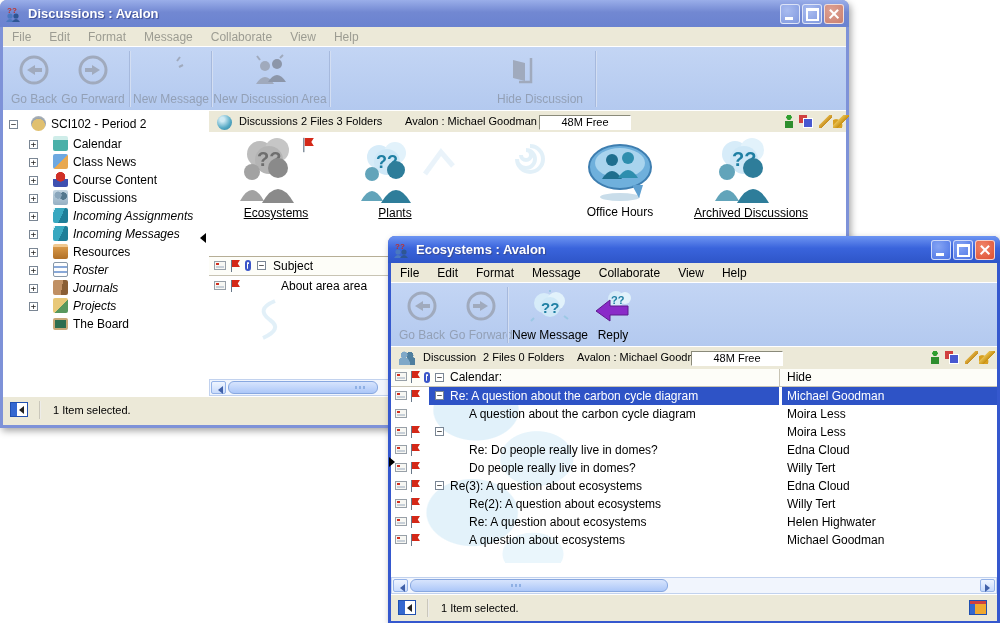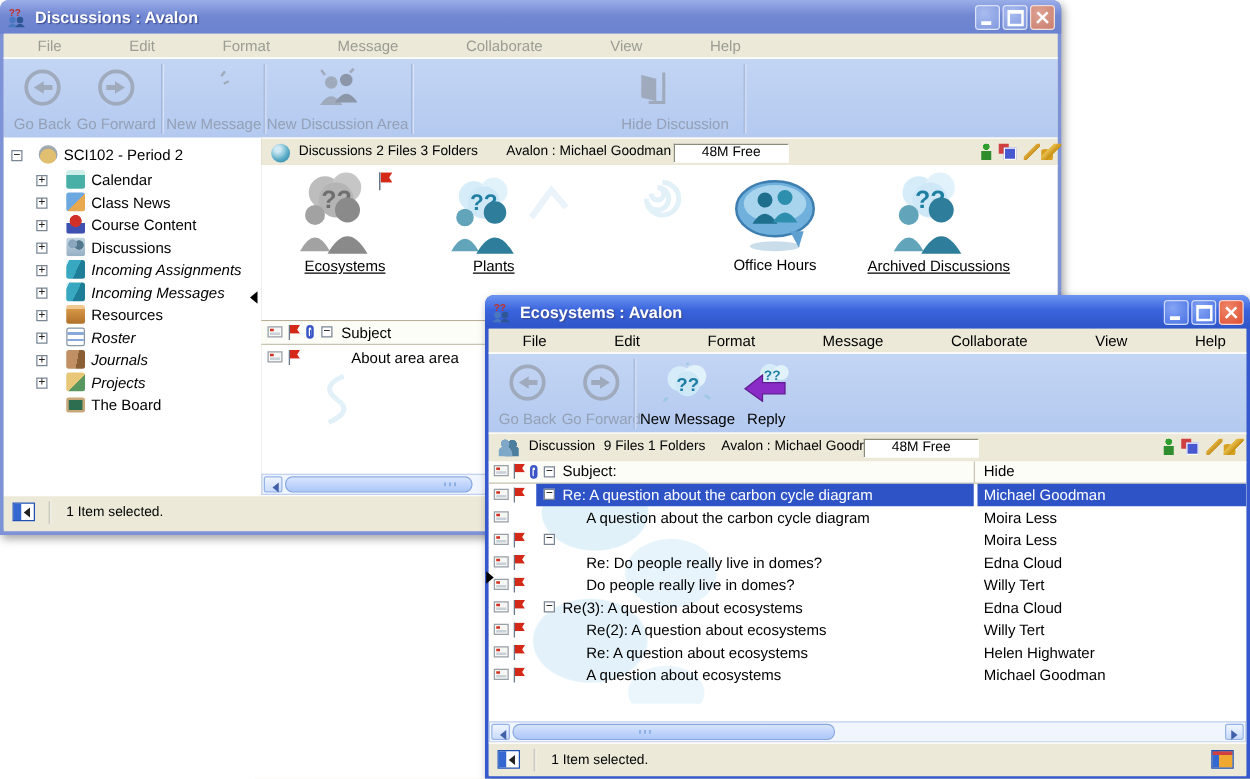--- a/index.html
+++ b/index.html
@@ -22,21 +22,21 @@
   .wb-red-i{background:radial-gradient(circle at 35% 30%,#DFA193,#C97F6F)}
   .wb-blue-a{background:radial-gradient(circle at 35% 30%,#85A4F4,#4A72E4)}
   .wb-red-a{background:radial-gradient(circle at 35% 30%,#F08568,#DD4F33)}
   .g-min::after{content:"";position:absolute;left:4px;bottom:3px;width:8px;height:3px;background:#fff}
   .g-max::after{content:"";position:absolute;left:3px;top:3px;width:9px;height:8px;border:2px solid #fff;border-top-width:3px}
   .g-close::before,.g-close::after{content:"";position:absolute;left:3px;top:8px;width:12px;height:2.4px;background:#fff}
   .g-close::before{transform:rotate(45deg)}.g-close::after{transform:rotate(-45deg)}
   
   .menubar{position:absolute;left:0;right:0;display:flex;align-items:center;background:#ECE9D8;
            border-bottom:1px solid #FFFFFF;font-size:12px}
-  .menubar span{padding:2px 27px}
+  .menubar span{padding:2px 9px}
   .menu-dis span{color:#9C9C92}
   .toolbar{position:absolute;left:0;right:0;border-top:1px solid #fff;border-bottom:1px solid #96ABDA}
   .toolbar-bg{background:linear-gradient(180deg,#C3D5F4,#B3C9EF)}
   .tbtn{position:absolute;top:0;bottom:0;display:flex;flex-direction:column;align-items:center;
         justify-content:flex-end;padding-bottom:5px;box-sizing:border-box}
   .tlabel{font-size:12px;white-space:nowrap}
   .lbl-dis{color:#93A0B6}
   .ticon{flex:1;display:flex;align-items:center;justify-content:center}
   .tsep{position:absolute;top:4px;bottom:4px;width:2px;background:linear-gradient(90deg,#8FA6D2,#EAF1FD)}
   
@@ -436,42 +436,42 @@
         <path d="M34 16 L16 16 L16 10 L2 21 L16 31 L16 25 L34 25 Z" fill="#8A2BC8" stroke="#5E1A8E" stroke-width="1"></path>
           </svg>
         </div>
       <div class="tlabel">Reply</div>
     </div>
   </div>
 
   <div class="infobar" style="top:107px">
     <span class="abs ib-ppl" style="left:8px"></span>
     <span class="abs" style="left:32px">Discussion</span>
-    <span class="abs" style="left:92px">9 Files 1 Folders</span>
+    <span class="abs" style="left:92px">2 Files 0 Folders</span>
     <span class="abs" style="left:186px">Avalon : Michael Goodman</span>
     <span class="abs freebox" style="left:300px;width:90px">48M Free</span>
     <span class="abs pm-person" style="left:540px"></span>
     <span class="abs pm-sq" style="left:554px"></span>
     <span class="abs pm-pencil" style="left:574px"></span>
     <span class="abs pm-key" style="left:588px"></span>
   </div>
 
   <div class="abs" style="left:0;top:130px;right:0;height:208px;background:#fff;overflow:hidden">
     <div class="wm" style="left:28px;top:14px;width:190px;height:180px;background:
       radial-gradient(ellipse 70px 50px at 30% 15%,#C9E6F6 60%,transparent 62%),
       radial-gradient(ellipse 60px 45px at 62% 42%,#D4ECF8 60%,transparent 62%),
       radial-gradient(ellipse 75px 55px at 28% 72%,#CDE8F6 60%,transparent 62%),
       radial-gradient(ellipse 50px 35px at 60% 95%,#D9EFFA 60%,transparent 62%)"></div>
 
     <div class="abs" style="left:0;top:0;right:0;height:17px;background:#FDFDF8;border-bottom:1px solid #C8C4B4">
       <span class="env" style="left:4px;top:3px"></span>
       <span class="flg" style="left:19px;top:2px"></span>
       <span class="clip" style="left:33px;top:3px"></span>
       <span class="exp" style="left:44px;top:4px">−</span>
-      <span class="cell" style="left:59px;top:1px">Subject:</span>
+      <span class="cell" style="left:59px;top:1px">Calendar:</span>
       <span class="abs" style="left:388px;top:0;bottom:0;width:1px;background:#C8C4B4"></span>
       <span class="cell" style="left:396px;top:1px">Hide</span>
     </div>
 
     <div class="lrow" style="top:18px">
       <span class="selseg" style="left:38px;width:350px"></span>
       <span class="selseg" style="left:391px;right:0"></span>
       <span class="env" style="left:4px;top:4px"></span>
       <span class="flg" style="left:19px;top:3px"></span>
       <span class="exp" style="left:44px;top:4px">−</span>

